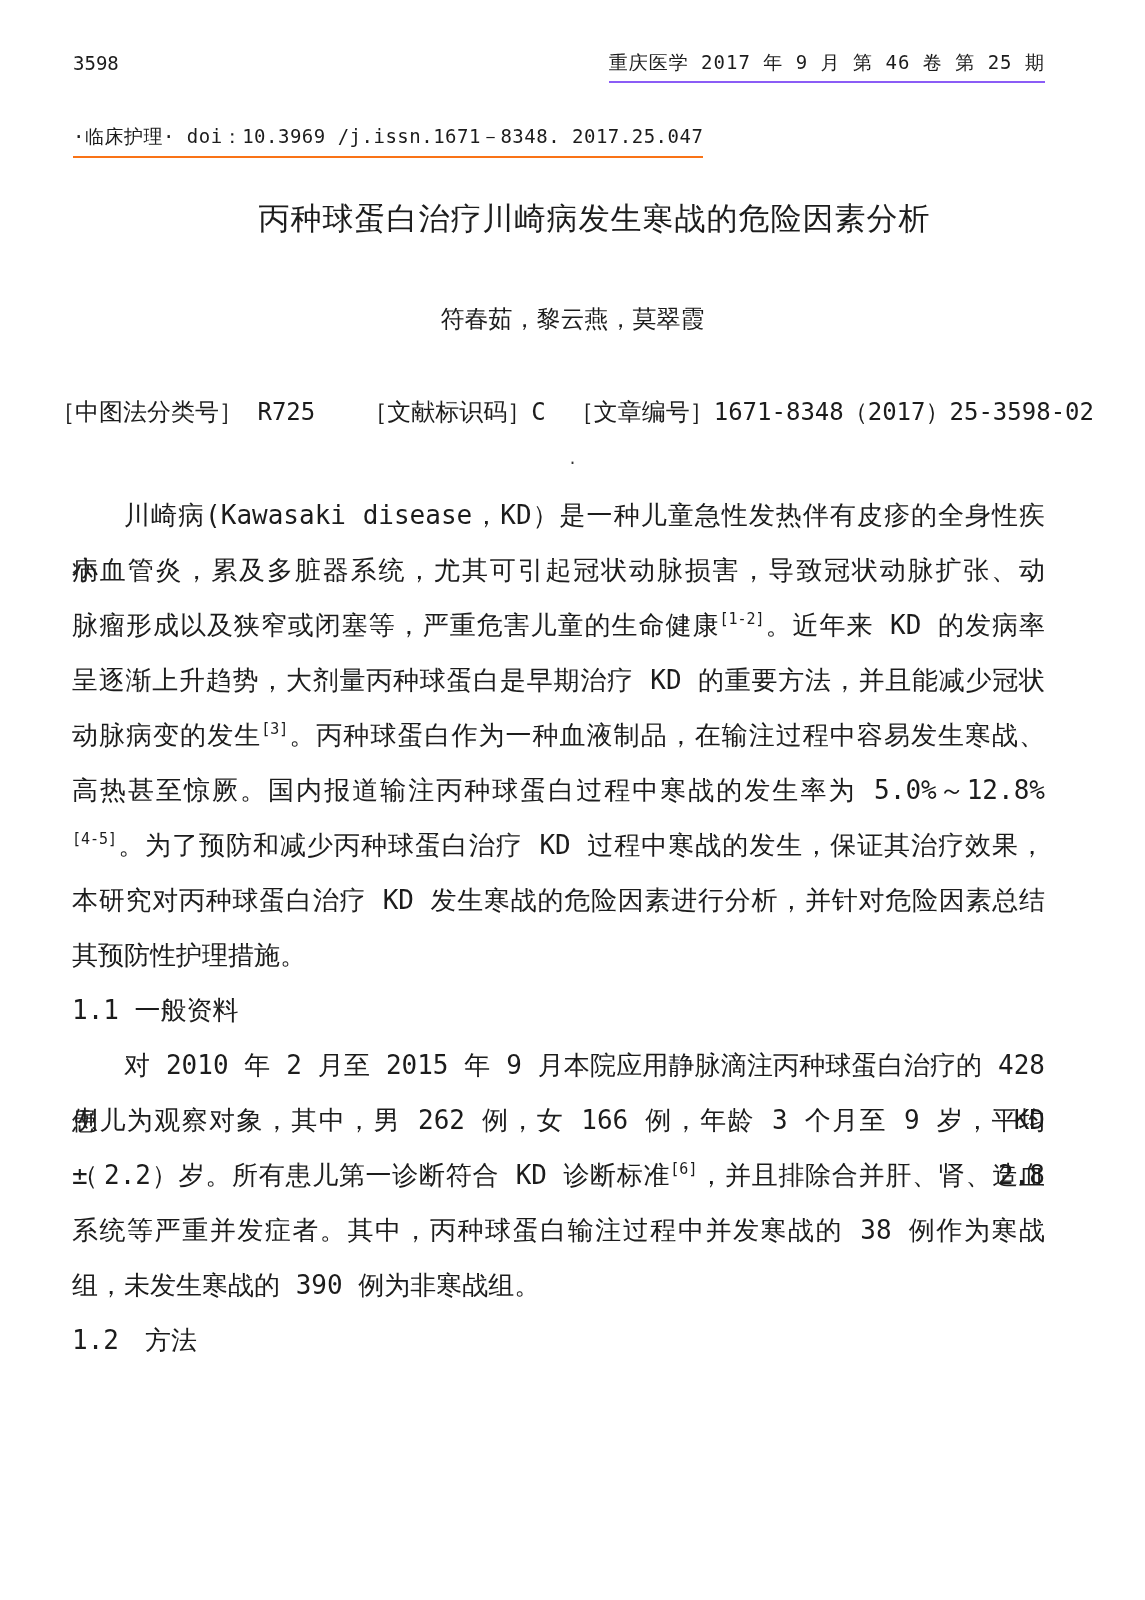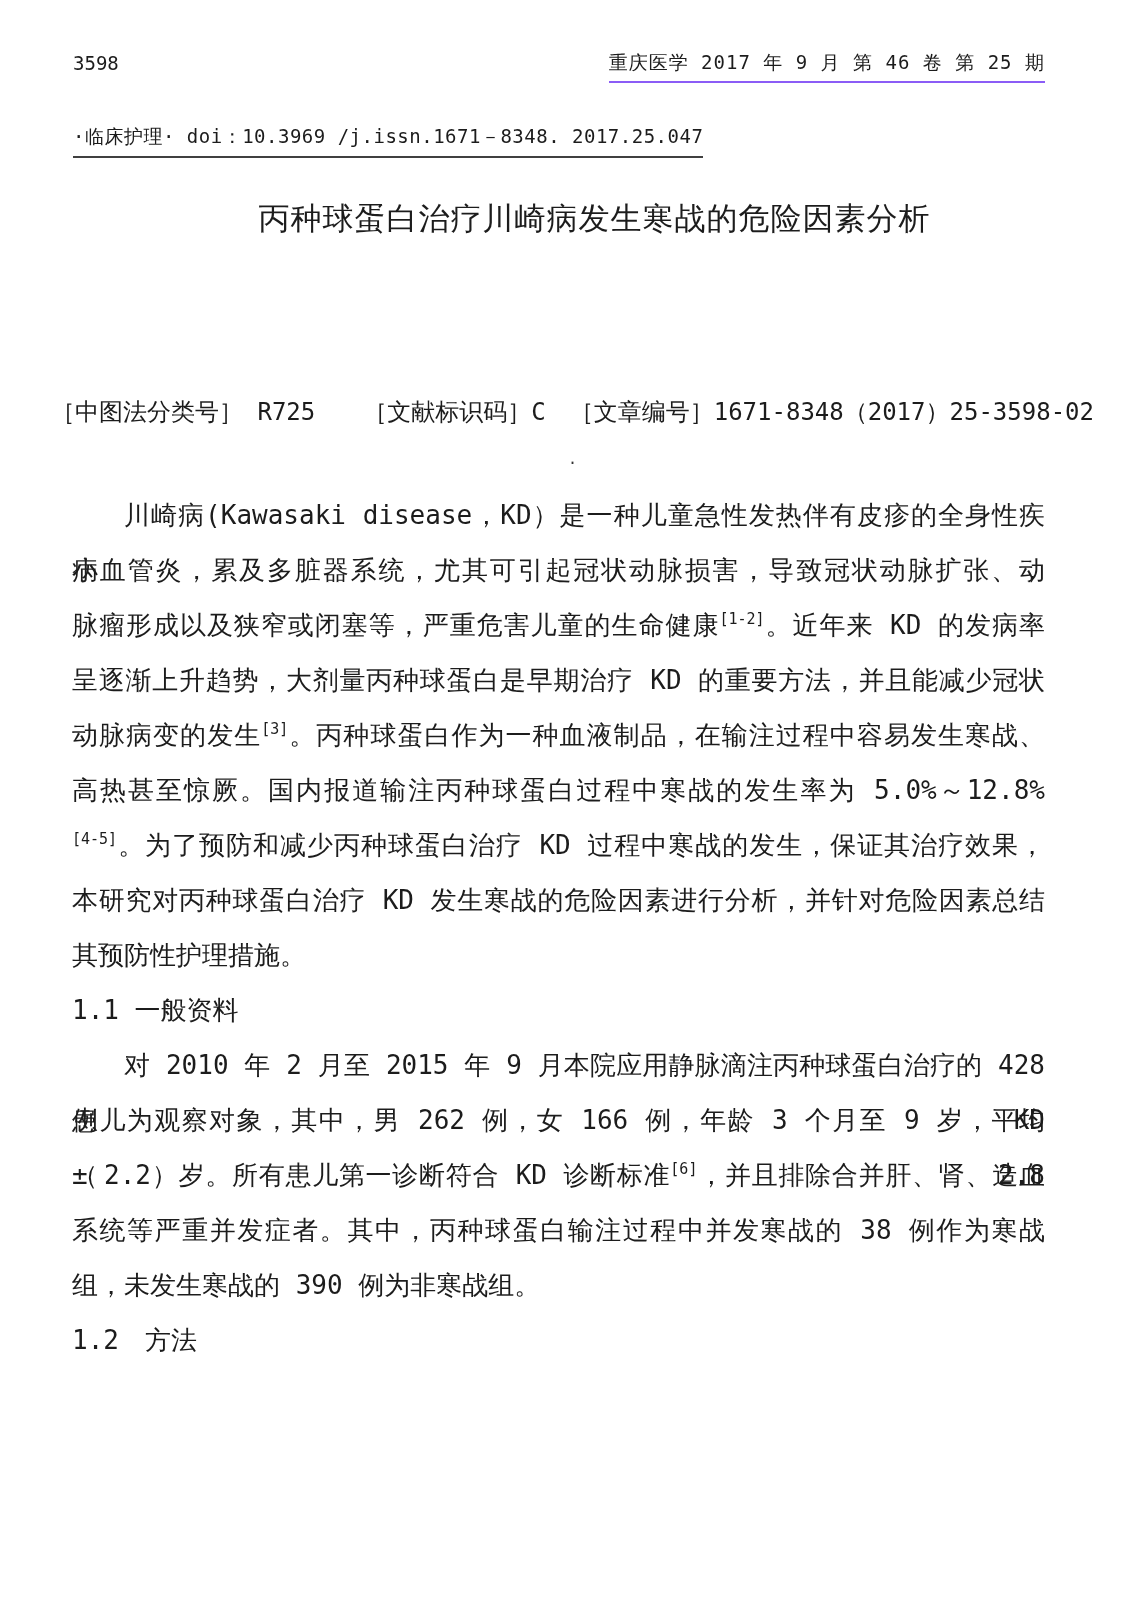--- a/index.html
+++ b/index.html
@@ -19,21 +19,21 @@
     position:absolute;right:100px;top:50px;
     font-size:19px;
     padding-bottom:5px;
     border-bottom:2px solid #8b5cf6;
     letter-spacing:1px;
   }
   .doiline{
     position:absolute;left:73px;top:124px;
     font-size:19px;
     padding-bottom:6px;
-    border-bottom:2px solid #404040;
+    border-bottom:2px solid #f97316;
     letter-spacing:0.5px;
   }
   .title{
     position:absolute;left:0;right:0;top:198px;
     text-align:center;
     font-size:31px;
     letter-spacing:1px;
     padding-left:44px;
   }
   .authors{
@@ -86,20 +86,21 @@
 <div class="page">
 
   <div class="pagenum">3598</div>
 
   <div class="journal">重庆医学 2017 年 9 月 第 46 卷 第 25 期</div>
 
   <div class="doiline">·临床护理·  doi：10.3969 /j.issn.1671－8348. 2017.25.047</div>
 
   <div class="title">丙种球蛋白治疗川崎病发生寒战的危险因素分析</div>
 
+  <div class="authors">符春茹，黎云燕，莫翠霞</div>
 
 
   <div class="metaline">［中图法分类号］ R725　　［文献标识码］C　［文章编号］1671-8348（2017）25-3598-02</div>
 
   <div class="sepdot">.</div>
 
   <div class="bodytext">
       <div class="bline just ind">川崎病(Kawasaki disease，KD）是一种儿童急性发热伴有皮疹的全身性疾病，</div>
       <div class="bline just">小血管炎，累及多脏器系统，尤其可引起冠状动脉损害，导致冠状动脉扩张、动</div>
       <div class="bline just">脉瘤形成以及狭窄或闭塞等，严重危害儿童的生命健康<sup>[1-2]</sup>。近年来 KD 的发病率</div>

